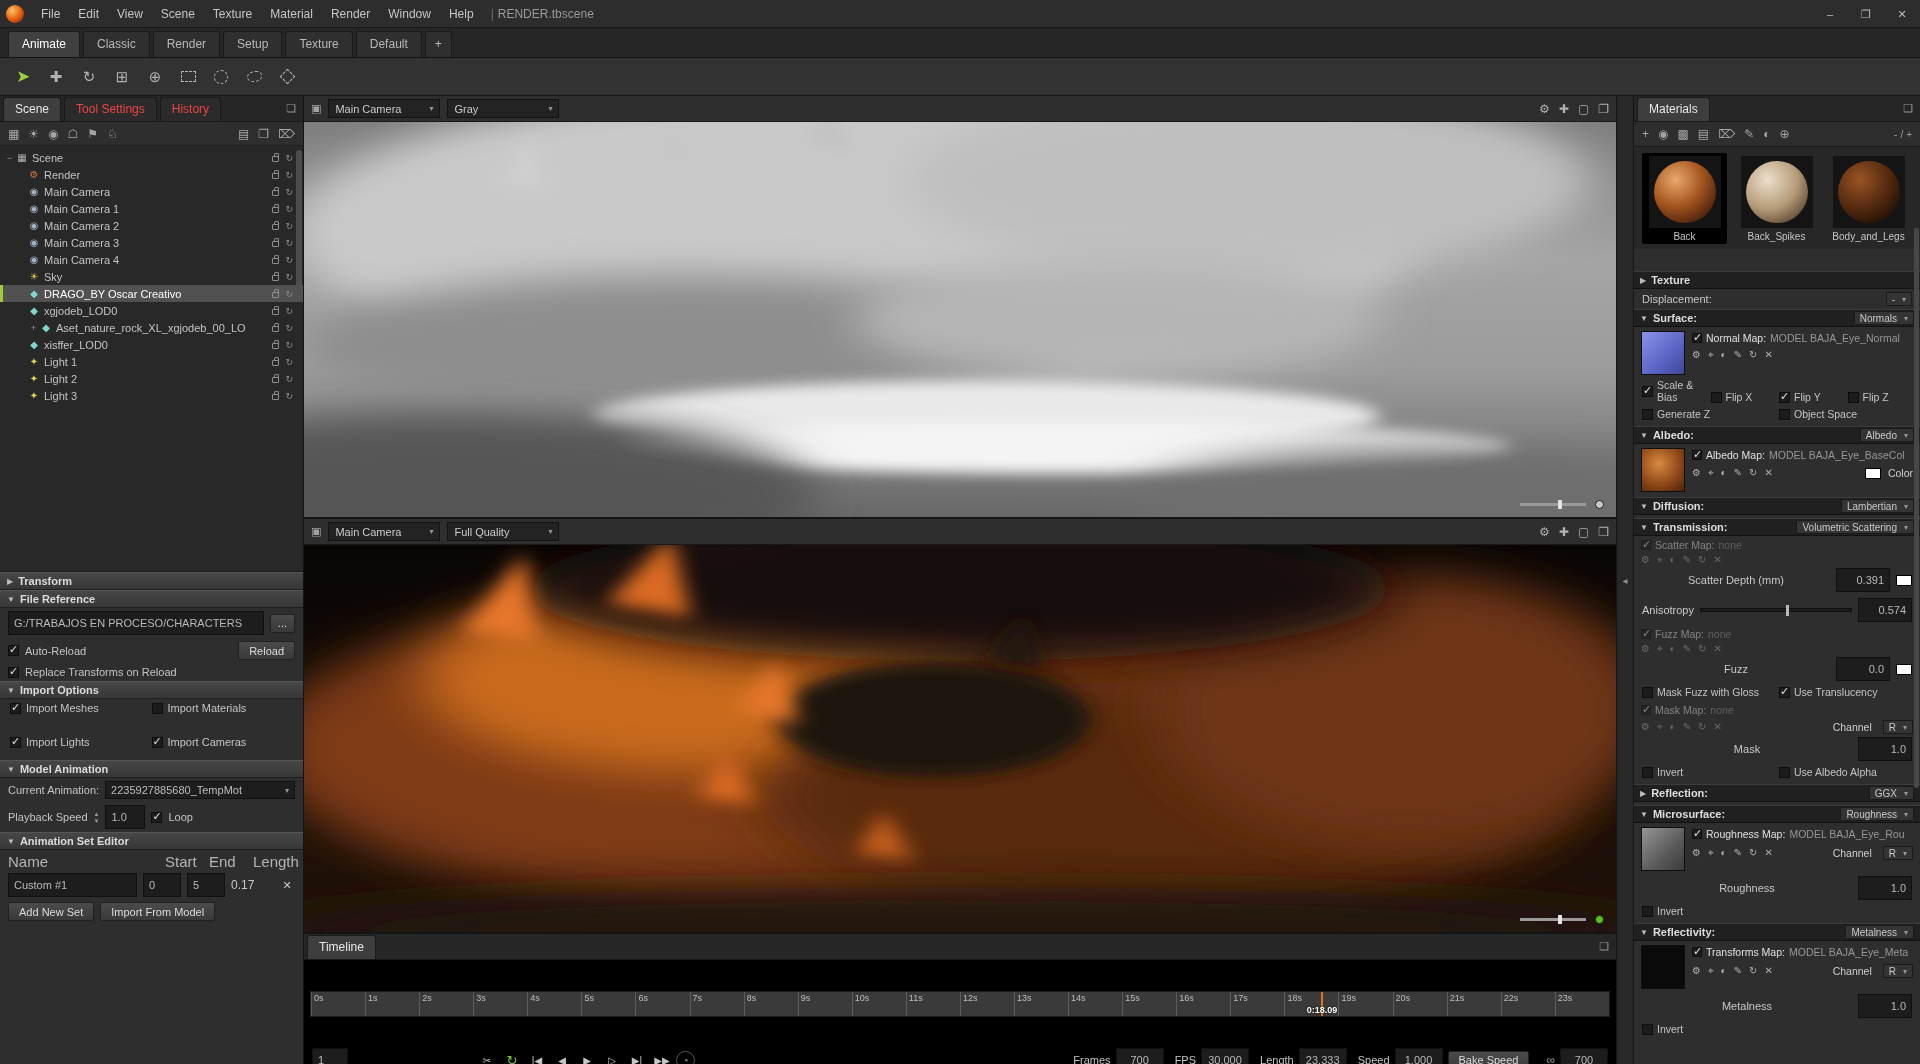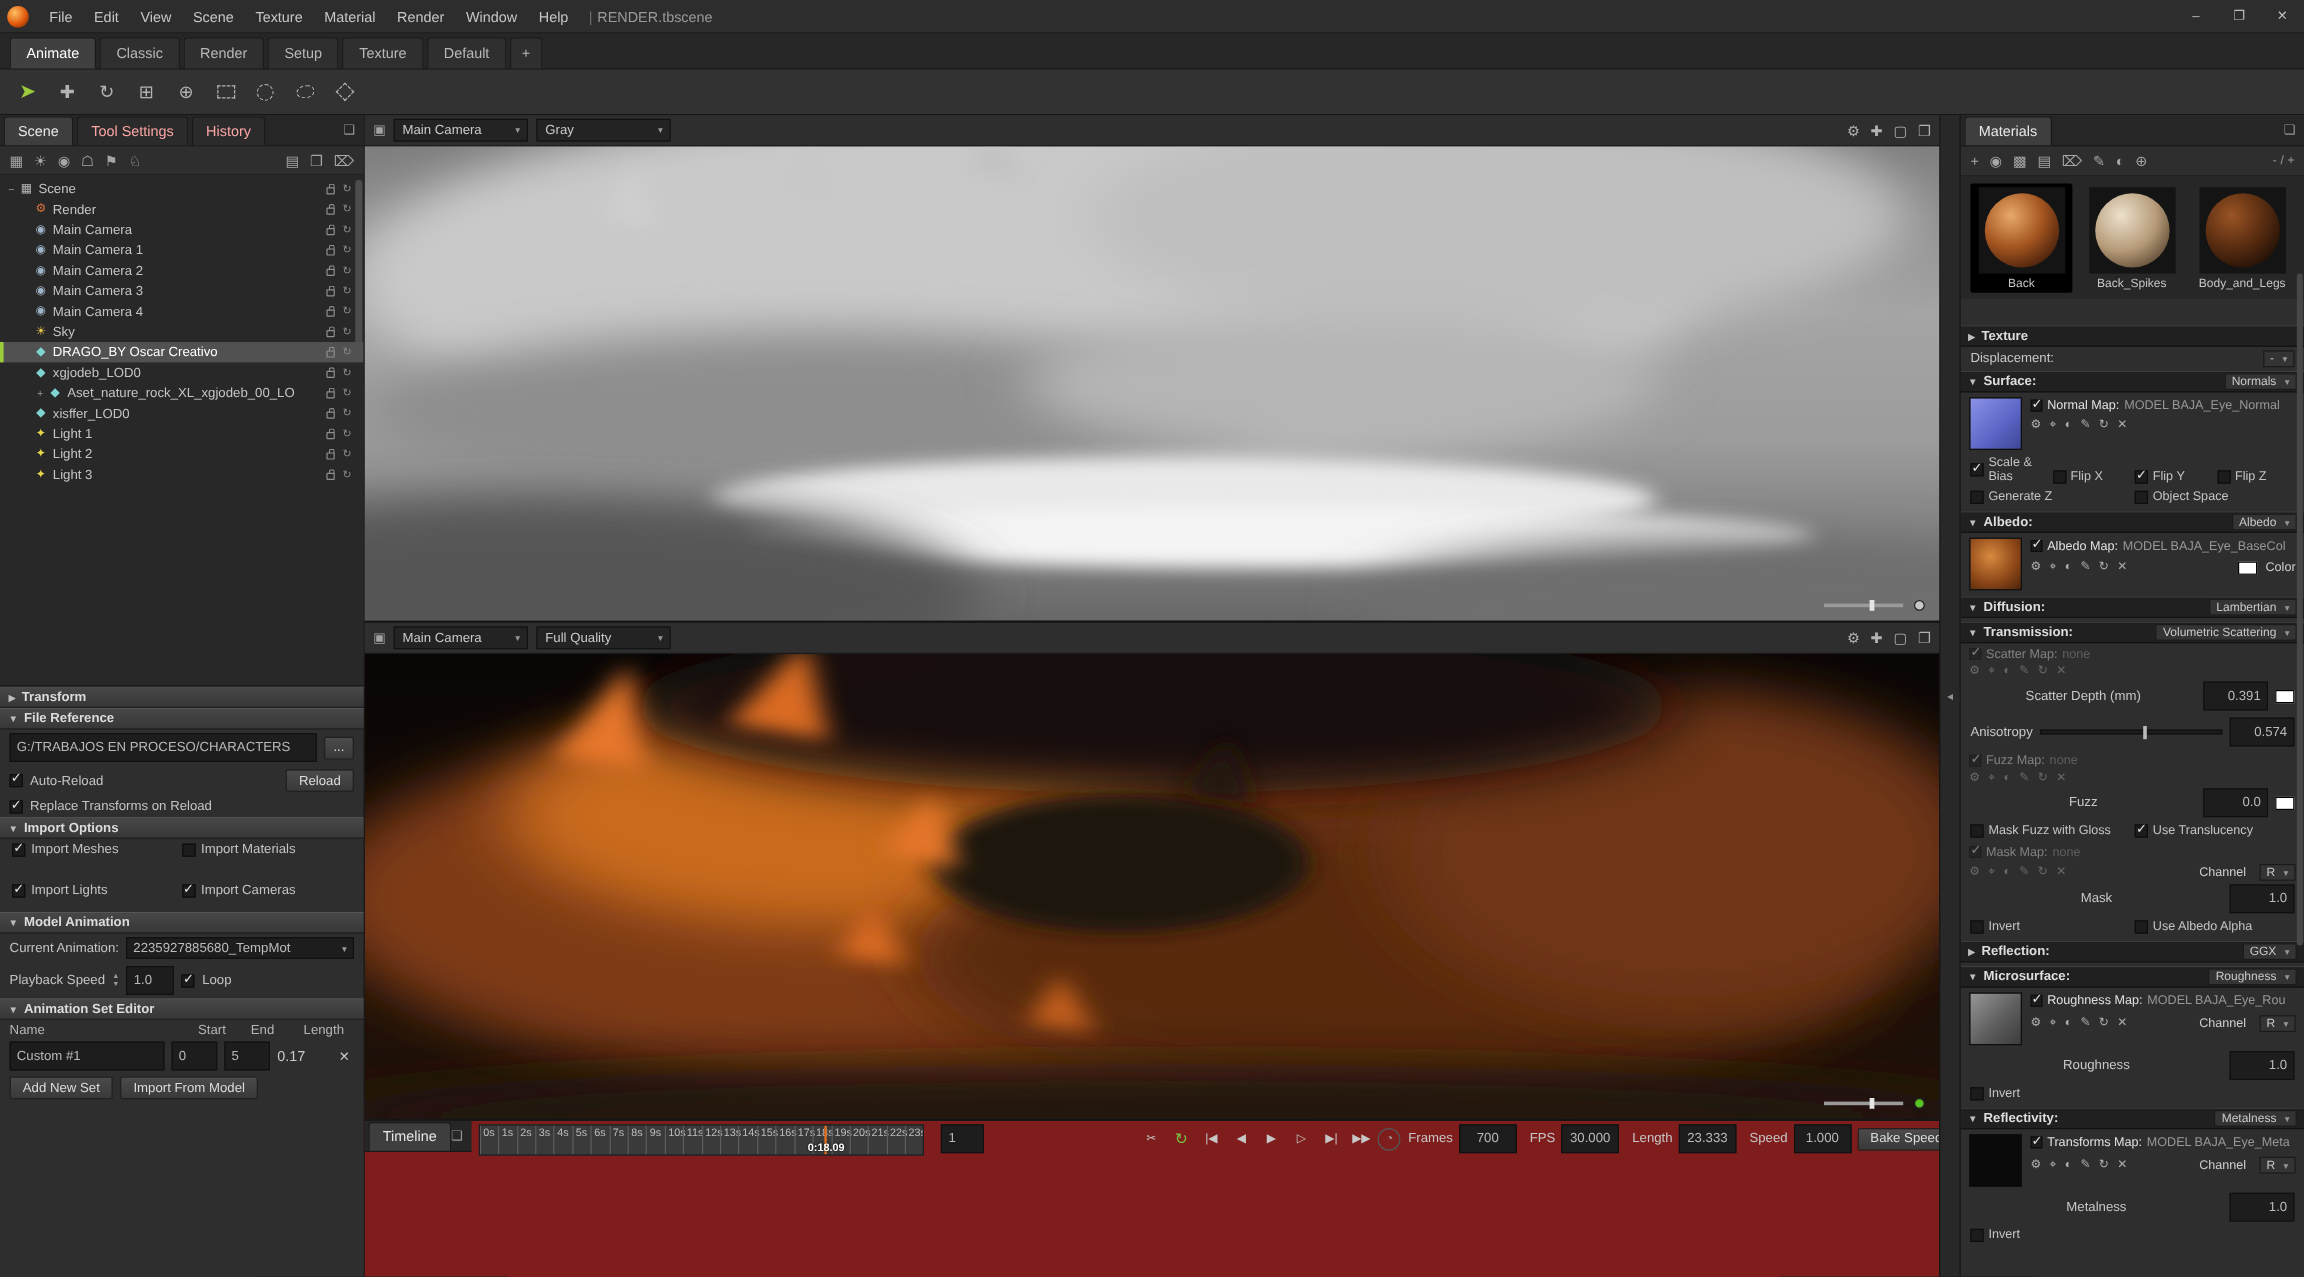--- a/index.html
+++ b/index.html
@@ -36,21 +36,21 @@
   .content{height:968px;display:flex;flex:none;}
   .left-panel{width:304px;background:#2e2e2e;border-right:1px solid #141414;display:flex;flex-direction:column;flex:none;}
   .center{flex:1;min-width:0;display:flex;flex-direction:column;background:#232323;}
   .splitter{width:18px;background:#282828;border-left:1px solid #151515;border-right:1px solid #151515;display:flex;align-items:center;justify-content:center;flex:none;}
   .split-handle{color:#909090;font-size:10px;}
   .right-panel{width:286px;background:#2e2e2e;display:flex;flex-direction:column;flex:none;position:relative;overflow:hidden;}
 
   
   .p-tabs{height:26px;display:flex;background:#262626;border-bottom:1px solid #191919;align-items:flex-end;flex:none;}
   .p-tab-items{display:flex;align-items:flex-end;}
-  .p-tab{padding:4px 11px 5px;font-size:12px;color:#fca5a5;background:#2b2b2b;border:1px solid #191919;border-bottom:none;border-radius:3px 3px 0 0;margin-left:3px;white-space:nowrap;}
+  .p-tab{padding:4px 11px 5px;font-size:12px;color:#ef4444;background:#2b2b2b;border:1px solid #191919;border-bottom:none;border-radius:3px 3px 0 0;margin-left:3px;white-space:nowrap;}
   .p-tab.active{background:#3e3e3e;color:#e8e8e8;}
   .popout{margin-left:auto;margin-right:7px;color:#969696;font-size:11px;align-self:center;}
 
   
   .lp-toolbar{height:24px;display:flex;align-items:center;padding:0 8px;background:#2e2e2e;border-bottom:1px solid #202020;flex:none;}
   .lp-group{display:flex;gap:9px;align-items:center;}
   .sp{flex:1;}
   .mini-icon{color:#a6a6a6;font-size:12px;line-height:1;}
 
   
@@ -76,21 +76,21 @@
   .btn{background:linear-gradient(#4b4b4b,#393939);border:1px solid #202020;color:#dcdcdc;font-size:11px;height:19px;display:inline-flex;align-items:center;justify-content:center;padding:0 10px;border-radius:2px;white-space:nowrap;}
   .btn.sq{padding:0 7px;}
   .cb{width:11px;height:11px;background:#1c1c1c;border:1px solid #0d0d0d;position:relative;flex:none;display:inline-block;}
   .cb.on::after{content:'✓';position:absolute;left:0;top:-3px;color:#e3e3e3;font-size:11px;line-height:1.2;}
   .cb.sm{width:10px;height:10px;}
   .check-item{display:flex;align-items:center;gap:5px;font-size:11px;color:#c4c4c4;}
   .imp-grid{display:grid;grid-template-columns:1fr 1fr;padding:3px 10px 6px;row-gap:22px;flex:none;}
   .spin{display:inline-flex;flex-direction:column;gap:1px;color:#9c9c9c;font-size:6px;line-height:1;}
   .sel{background:#1d1d1d;border:1px solid #101010;height:18px;display:flex;align-items:center;justify-content:space-between;padding:0 5px;font-size:11px;color:#bdbdbd;gap:8px;overflow:hidden;white-space:nowrap;}
   .car{font-size:8px;color:#969696;}
-  .anim-hdr{display:flex;padding:3px 8px 1px;font-size:11px;color:#b4b4b4;gap:6px;flex:none;}
+  .anim-hdr{display:flex;padding:3px 8px 1px;font-size:15px;color:#b4b4b4;gap:6px;flex:none;}
   .c-name{flex:1;} .c-start{width:38px;flex:none;} .c-end{width:38px;flex:none;} .c-length{width:42px;flex:none;}
   .anim-row{display:flex;padding:2px 8px;gap:6px;align-items:center;flex:none;}
   .x-btn{width:16px;text-align:center;color:#c8c8c8;font-size:11px;}
   .lp-fill{flex:1;background:#2e2e2e;}
 
   
   .vp{position:relative;display:flex;flex-direction:column;border-bottom:2px solid #141414;min-height:0;flex:none;}
   .vp1{height:423px;} .vp2{height:415px;}
   .vp-bar{height:26px;background:#2e2e2e;display:flex;align-items:center;padding:0 7px;gap:7px;border-bottom:1px solid #191919;flex:none;}
   .vp-disp-ico{color:#a2a2a2;font-size:11px;}
@@ -99,21 +99,21 @@
   .vp-canvas{flex:1;position:relative;overflow:hidden;}
   .vp1 .vp-canvas{background:linear-gradient(180deg,#7e7e7e,#a5a5a5 35%,#9c9c9c 62%,#686868);}
   .vp2 .vp-canvas{background:linear-gradient(180deg,#090605,#130b07 45%,#1d1008 80%,#241409);}
   .vpfill{position:absolute;inset:0;width:100%;height:100%;}
   .vp-corner{position:absolute;right:12px;bottom:8px;display:flex;align-items:center;gap:9px;}
   .vp-slider{width:66px;height:3px;background:#9a9a9a;position:relative;}
   .vp-slider::after{content:'';position:absolute;left:58%;top:-3px;width:4px;height:9px;background:#e4e4e4;}
   .vp-dot{width:9px;height:9px;border-radius:50%;border:1px solid #222;}
 
   
-  .timeline{flex:1;background:#7f1d1d;display:flex;flex-direction:row;min-height:0;}
+  .timeline{flex:1;background:#000000;display:flex;flex-direction:column;min-height:0;gap:28px;}
   .tl-ruler{height:26px;margin:3px 6px 0;background:#3a3a3a;border:1px solid #1d1d1d;position:relative;display:flex;overflow:hidden;flex:none;}
   .tick{flex:1;border-left:1px solid #5d5d5d;font-size:9px;color:#bdbdbd;padding:1px 0 0 2px;line-height:10px;min-width:0;}
   .playhead{position:absolute;top:0;bottom:0;width:2px;background:#e06f1f;}
   .ph-label{position:absolute;bottom:1px;left:1px;transform:translateX(-50%);font-size:9px;color:#ffffff;white-space:nowrap;text-shadow:0 0 2px #000;}
   .tl-controls{height:30px;display:flex;align-items:center;padding:0 8px;flex:none;}
   .frame-box{width:36px;justify-content:flex-start;}
   .transport{display:flex;gap:3px;margin-left:128px;align-items:center;}
   .tbtn{min-width:22px;height:21px;display:flex;align-items:center;justify-content:center;color:#c6c6c6;font-size:10px;border-radius:2px;padding:0 2px;}
   .tbtn.green{color:#7ac142;font-size:13px;}
   .tbtn.dial{border:1px solid #555;border-radius:50%;width:19px;height:19px;min-width:19px;color:#9a9a9a;}

